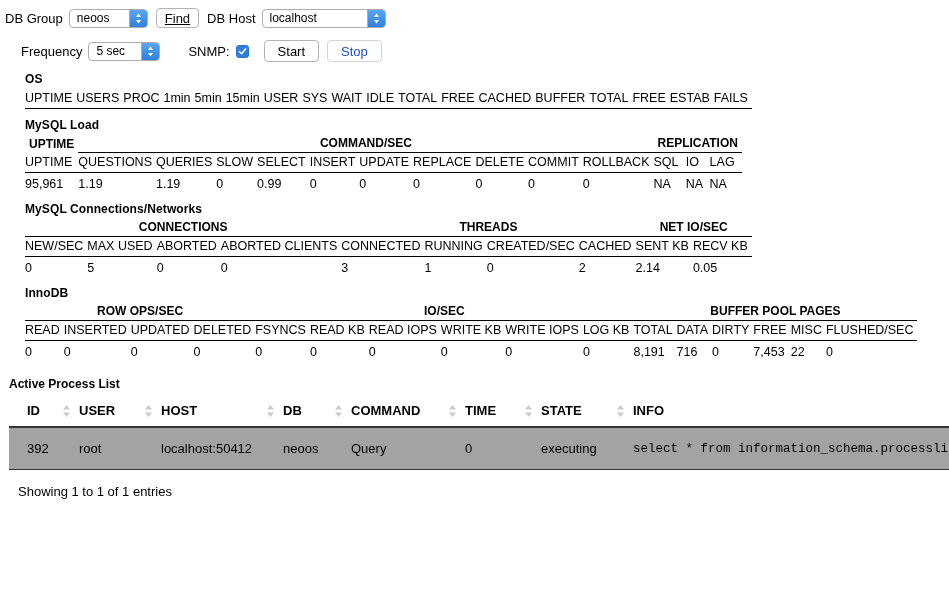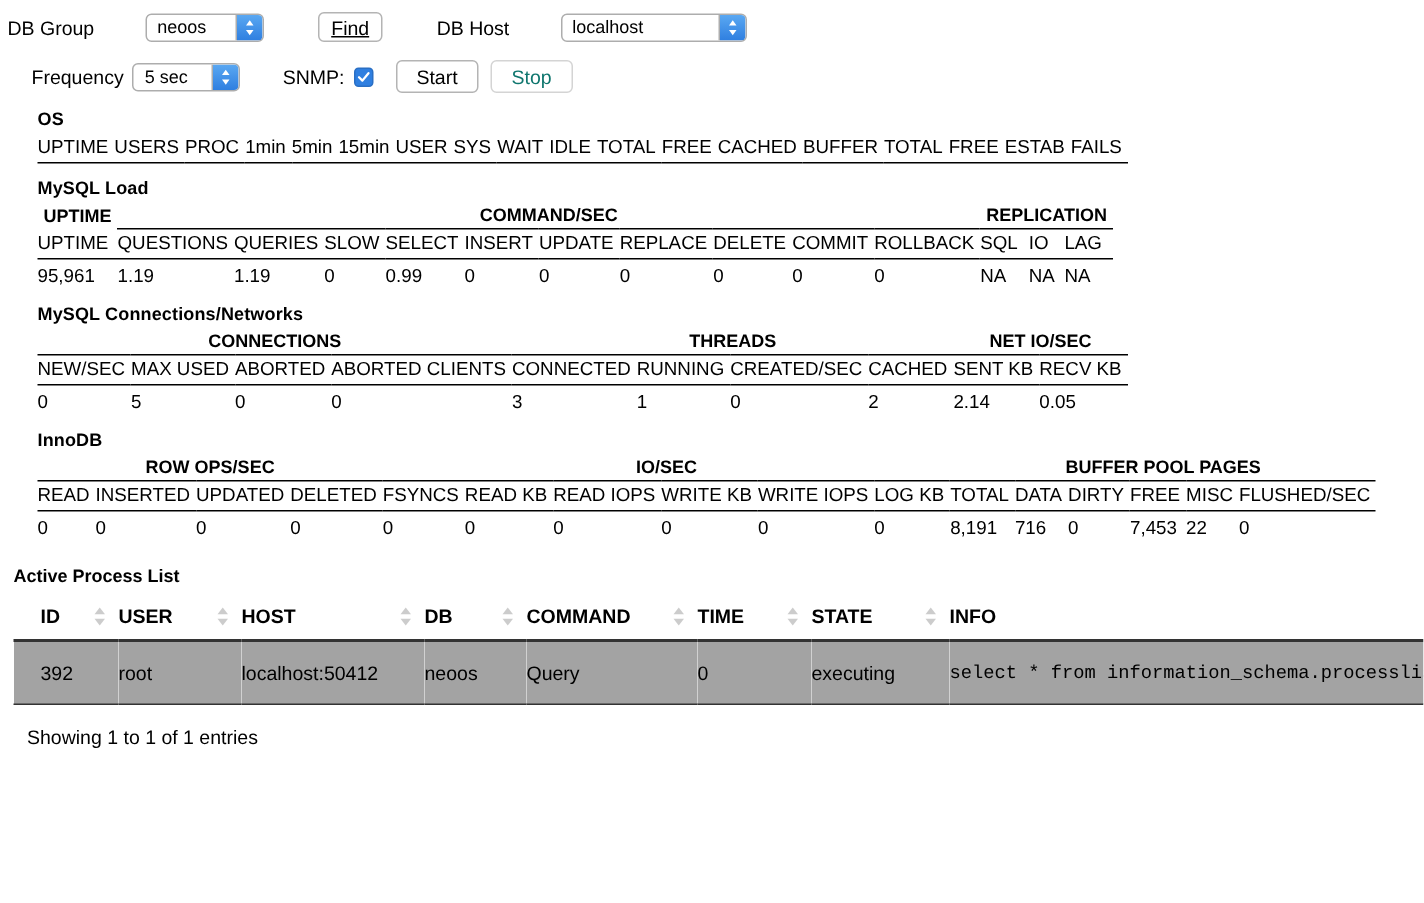--- a/index.html
+++ b/index.html
@@ -18,21 +18,21 @@
     position: relative;
   }
 
   
   .controls-row {
     display: flex;
     align-items: center;
     height: 28px;
     white-space: nowrap;
   }
-  .controls-row-1 { padding-left: 5px; padding-top: 4px; gap: 28px; }
+  .controls-row-1 { padding-left: 5px; padding-top: 4px; }
   .controls-row-2 { padding-left: 21px; padding-top: 5px; }
 
   .ctl-label {
     font-size: 13px;
     color: #000;
     margin-right: 6px;
   }
 
   
   .sel {
@@ -79,21 +79,21 @@
     padding: 0 9px;
     border: 1px solid #b4b4b4;
     border-radius: 4px;
     background: #ffffff;
     font-family: "Liberation Sans", sans-serif;
     font-size: 13px;
     color: #000000;
     box-sizing: border-box;
     margin-right: 8px;
   }
-  .btn.disabled { color: #0f766e; border-color: #d4d4d4; }
+  .btn.disabled { color: #1d4ed8; border-color: #d4d4d4; }
   .btn-start { height: 22px; padding: 0 13px; margin-left: 13px; }
   .btn-stop  { height: 22px; padding: 0 13px; }
   .btn-find  { height: 20px; padding: 0 8px; text-decoration: underline; }
 
   .chk {
     width: 13px; height: 13px;
     border-radius: 3px;
     background: #2f7fe0;
     border: 1px solid #2a6fc4;
     display: inline-flex;

